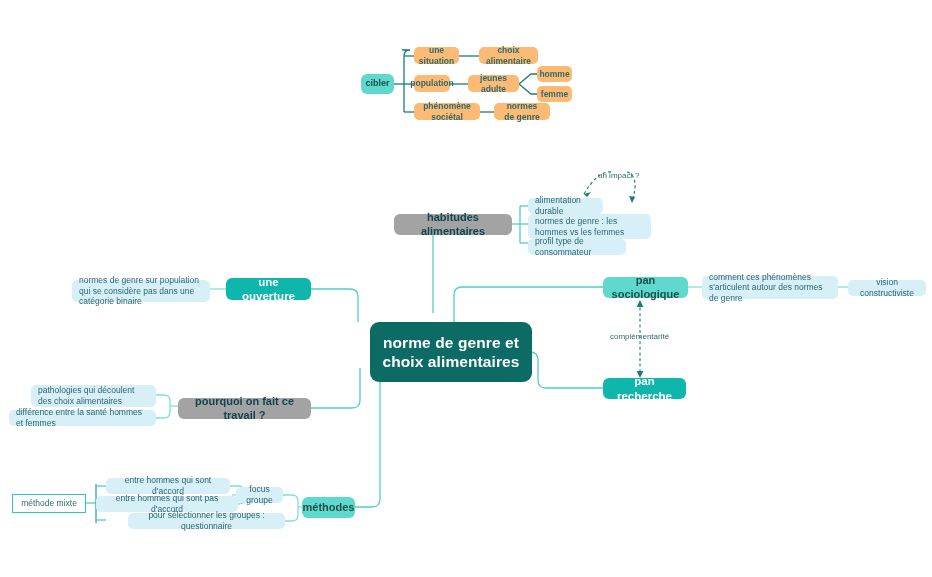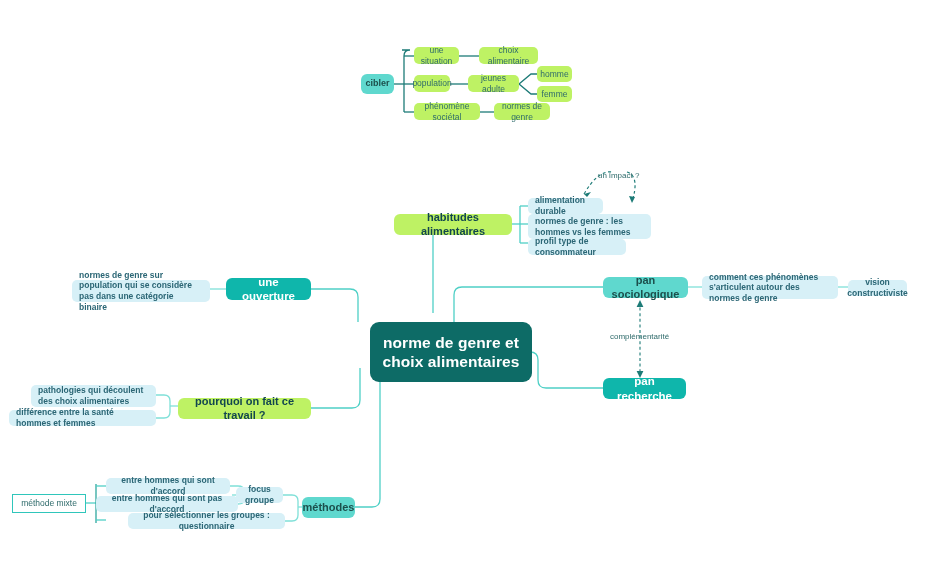--- a/index.html
+++ b/index.html
@@ -50,39 +50,39 @@
     padding: 4px 10px;
   }
   .n-mid {               
     background: #5fd8ce;
     color: #1c4f4c;
     font-size: 11px;
     font-weight: bold;
     padding: 4px 10px;
   }
   .n-cyan {              
-    background: #bef264;
+    background: #a3a3a3;
     color: #12464f;
     font-size: 11px;
     font-weight: bold;
     padding: 4px 10px;
   }
   .n-chip {              
-    background: #bef264;
+    background: #fdba74;
     color: #2f6b6b;
     font-size: 8.5px;
-    font-weight: normal;
+    font-weight: bold;
     padding: 3px 7px;
     border-radius: 5px;
   }
   .n-chip-blue {         
     background: #d7f0f7;
     color: #2b6675;
     font-size: 8.5px;
-    font-weight: bold;
+    font-weight: normal;
     padding: 3px 7px;
     border-radius: 5px;
   }
   .n-outline {           
     background: #ffffff;
     color: #2f6b6b;
     border: 1.6px solid #2fc6bb;
     font-size: 8.5px;
     padding: 4px 8px;
     border-radius: 0;
@@ -268,21 +268,21 @@
   <div class="node n-chip-blue" style="left:128px; top:513px; width:157px; height:16px;">
     <span>pour sélectionner les groupes : questionnaire</span>
   </div>
 
   <div class="node n-mid" style="left:603px; top:277px; width:85px; height:21px;">
     <span>pan sociologique</span>
   </div>
   <div class="node n-chip-blue lbl-left" style="left:702px; top:276px; width:136px; height:23px; line-height:1.25;">
     <span>comment ces phénomènes s'articulent autour des normes de genre</span>
   </div>
-  <div class="node n-chip-blue" style="left:848px; top:280px; width:59px; height:16px;">
+  <div class="node n-chip-blue" style="left:848px; top:280px; width:78px; height:16px;">
     <span>vision constructiviste</span>
   </div>
   <div class="node n-strong" style="left:603px; top:378px; width:83px; height:21px;">
     <span>pan recherche</span>
   </div>
   <div class="ann" style="left:610px; top:332px;">
     <span>complémentarité</span>
   </div>
 
 </div>

